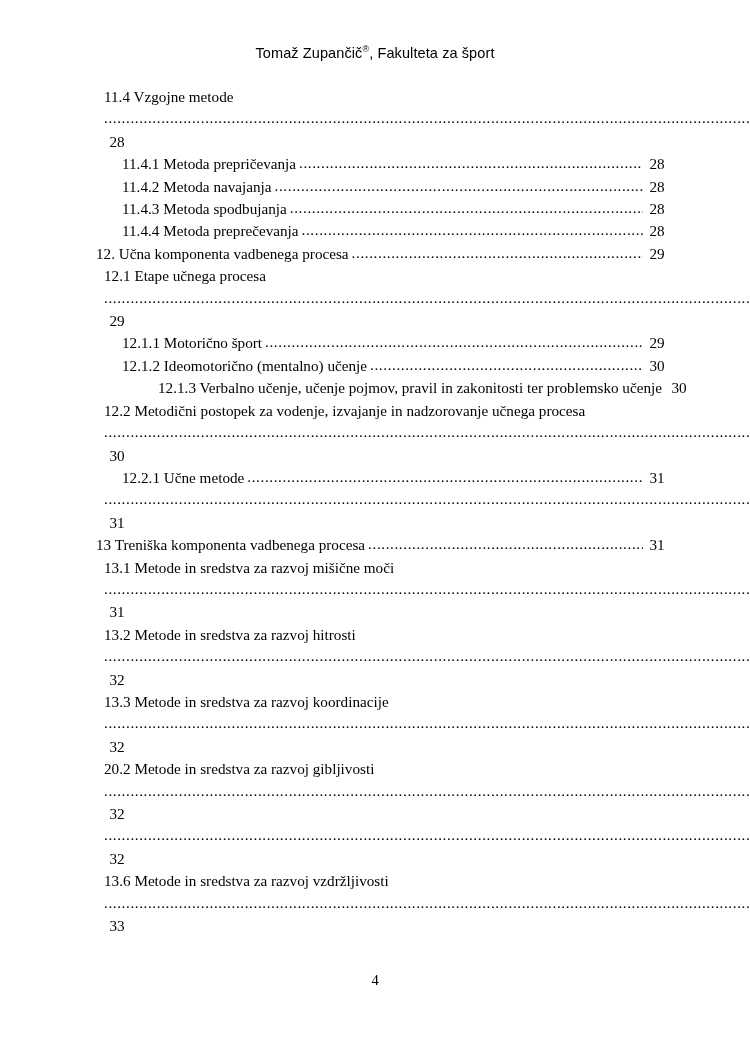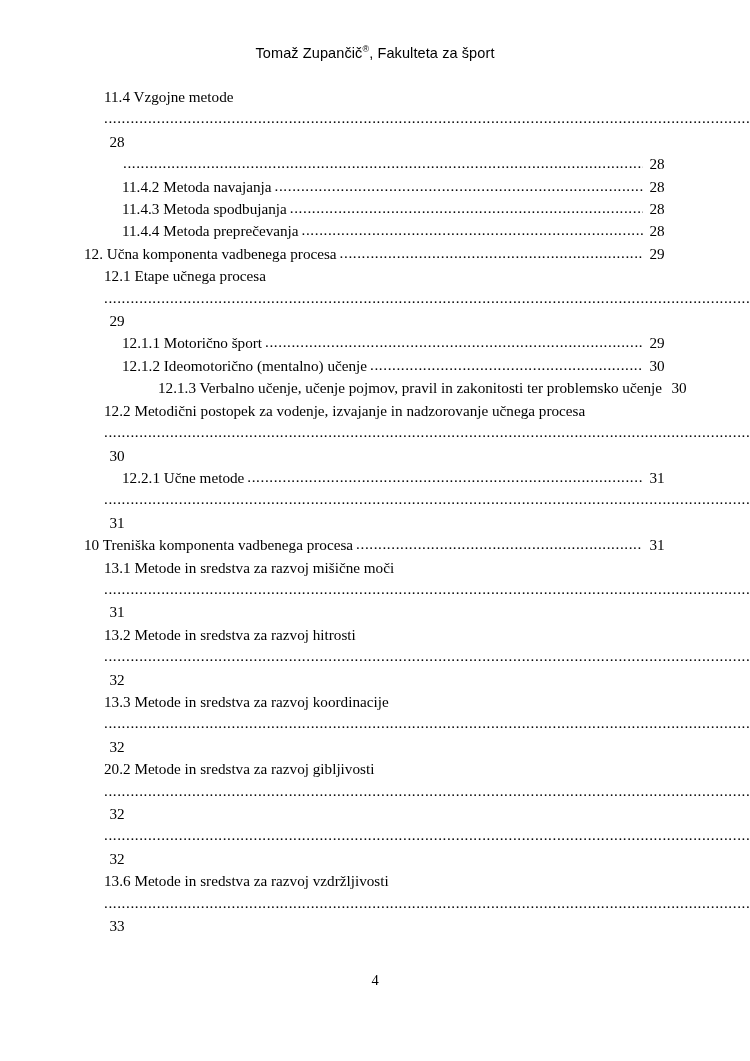--- a/index.html
+++ b/index.html
@@ -64,21 +64,21 @@
     top: -1px;
   }
   .toc-entry .page-num {
     flex: 0 0 auto;
     text-align: center;
     min-width: 20px;
     padding-left: 3px;
     font-family: Liberation Serif, serif;
   }
   
-  .lvl0 { margin-left: 0px; }
+  .lvl0 { margin-left: 12px; }
   .lvl1 { margin-left: 19px; flex-direction: column; }
   .lvl2 { margin-left: 38px; }
   .lvl3 { margin-left: 74px; }
 
   .folio {
     position: absolute;
     top: 972px;
     left: 0;
     width: 750px;
     text-align: center;
@@ -95,20 +95,21 @@
     <span>Tomaž Zupančič</span><span class="sup">®</span><span>, Fakulteta za šport</span>
   </div>
 
   <div class="toc">
       <div class="toc-entry lvl1">
         <span class="label">11.4 Vzgojne metode</span>
         <span class="dots">.......................................................................................................................................................................................................</span>
         <span class="page-num">28</span>
       </div>
       <div class="toc-entry lvl2">
+        <span class="label">11.4.1 Metoda prepričevanja</span>
         <span class="dots">.......................................................................................................................................................................................................</span>
         <span class="page-num">28</span>
       </div>
       <div class="toc-entry lvl2">
         <span class="label">11.4.2 Metoda navajanja</span>
         <span class="dots">.......................................................................................................................................................................................................</span>
         <span class="page-num">28</span>
       </div>
       <div class="toc-entry lvl2">
         <span class="label">11.4.3 Metoda spodbujanja</span>
@@ -153,21 +154,21 @@
       <div class="toc-entry lvl2">
         <span class="label">12.2.1 Učne metode</span>
         <span class="dots">.......................................................................................................................................................................................................</span>
         <span class="page-num">31</span>
       </div>
       <div class="toc-entry lvl1">
         <span class="dots">.......................................................................................................................................................................................................</span>
         <span class="page-num">31</span>
       </div>
       <div class="toc-entry lvl0">
-        <span class="label">10 Treniška komponenta vadbenega procesa</span>
+        <span class="label">13 Treniška komponenta vadbenega procesa</span>
         <span class="dots">.......................................................................................................................................................................................................</span>
         <span class="page-num">31</span>
       </div>
       <div class="toc-entry lvl1">
         <span class="label">13.1 Metode in sredstva za razvoj mišične moči</span>
         <span class="dots">.......................................................................................................................................................................................................</span>
         <span class="page-num">31</span>
       </div>
       <div class="toc-entry lvl1">
         <span class="label">13.2 Metode in sredstva za razvoj hitrosti</span>

